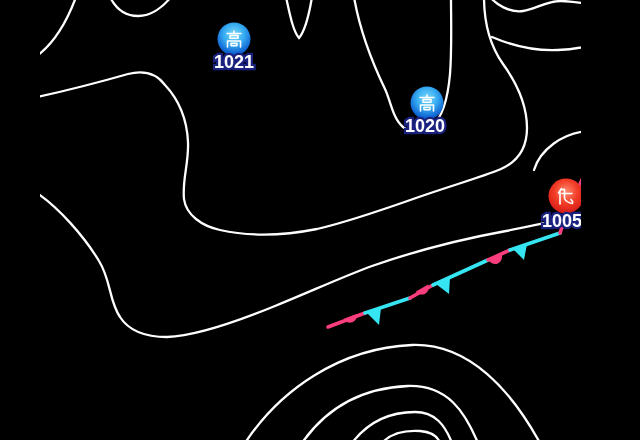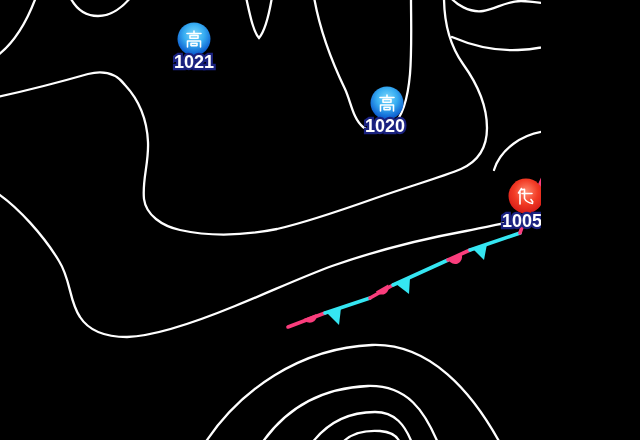--- a/index.html
+++ b/index.html
@@ -1,16 +1,16 @@
 <!DOCTYPE html>
 <html><head>
 <meta charset="utf-8">
 <style>
   html,body{margin:0;padding:0;background:#000;}
-  .stage{position:relative;width:541px;height:440px;background:#000;overflow:hidden;}
+  .stage{position:relative;width:541px;height:440px;background:#000;overflow:hidden;padding-left:40px;}
   svg{display:block;}
   .isobar{fill:none;stroke:#fff;stroke-width:2.3;stroke-linecap:round;}
   .front-seg{fill:none;stroke-width:3.6;stroke-linecap:round;}
   .marker-label{font-family:"Liberation Sans","DejaVu Sans",sans-serif;font-weight:bold;font-size:18px;
     fill:#ffffff;stroke:#1a2280;stroke-width:4.5px;paint-order:stroke;text-anchor:middle;}
   .glyph{fill:none;stroke:#ffffff;stroke-width:1.6;stroke-linecap:round;stroke-linejoin:round;}
 </style>
 </head>
 <body>
 

